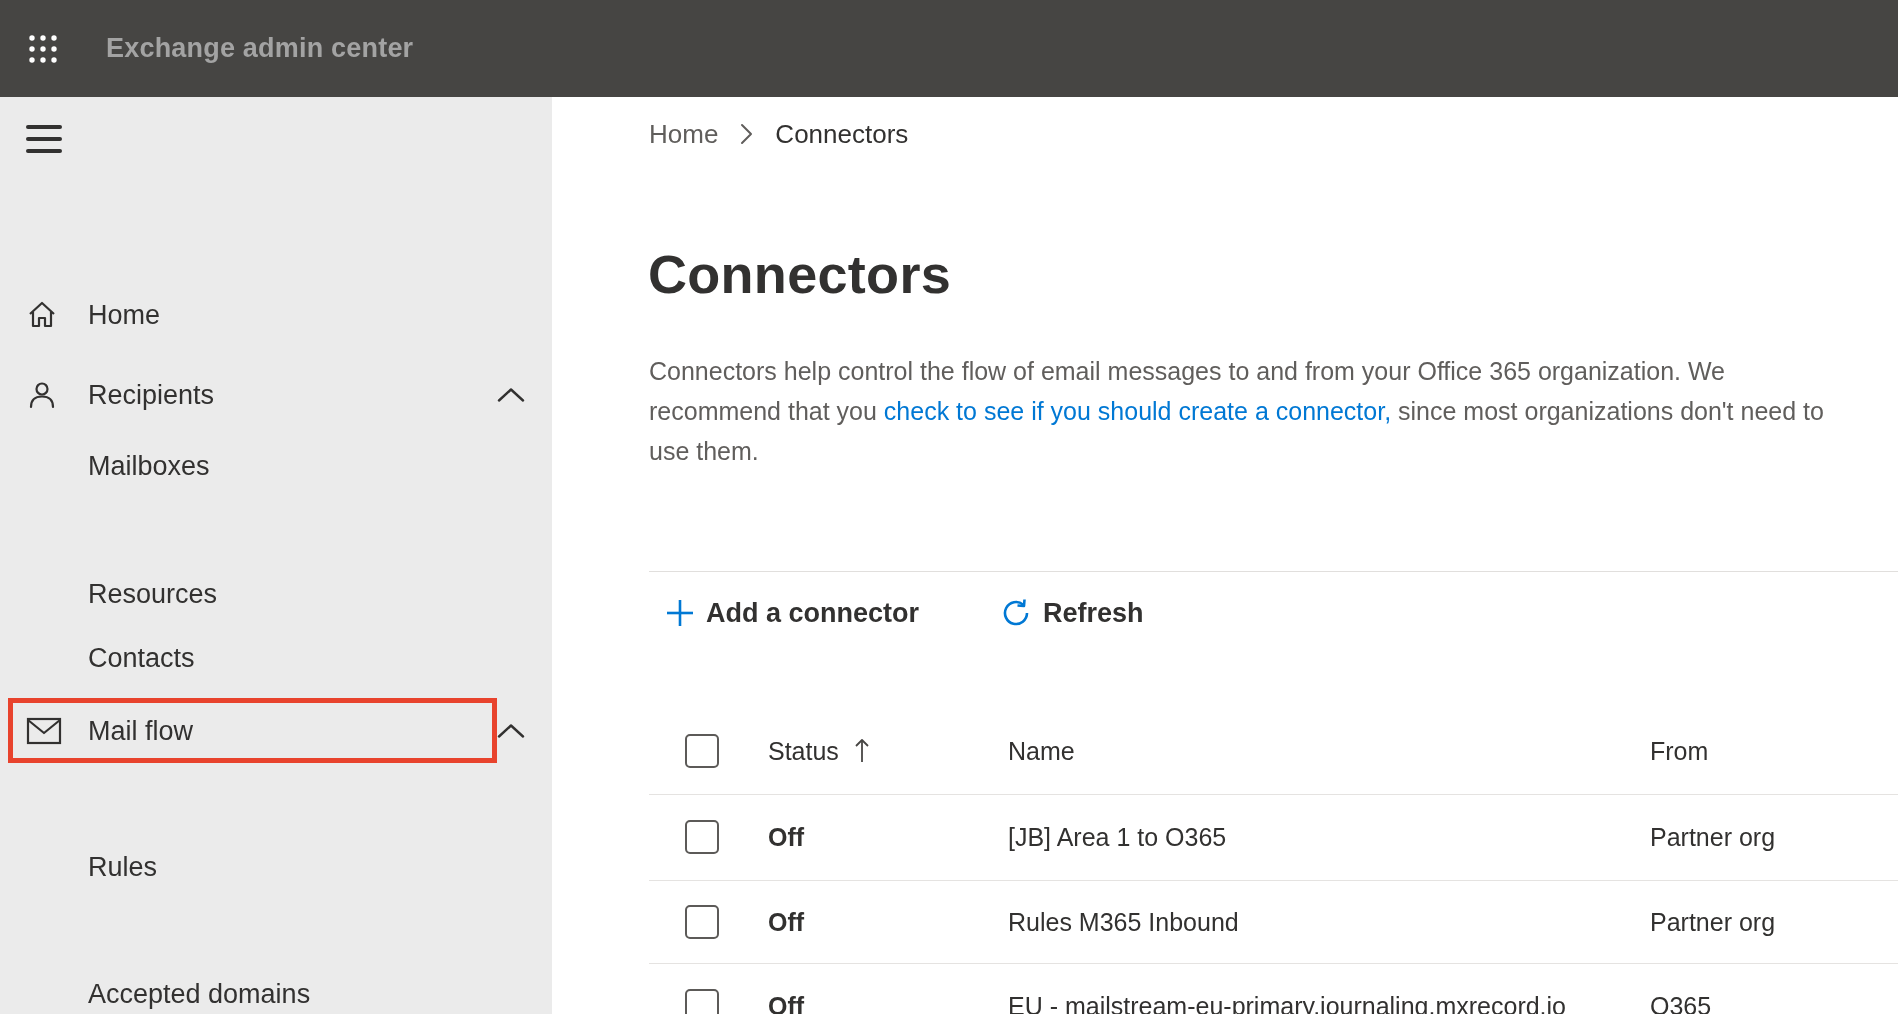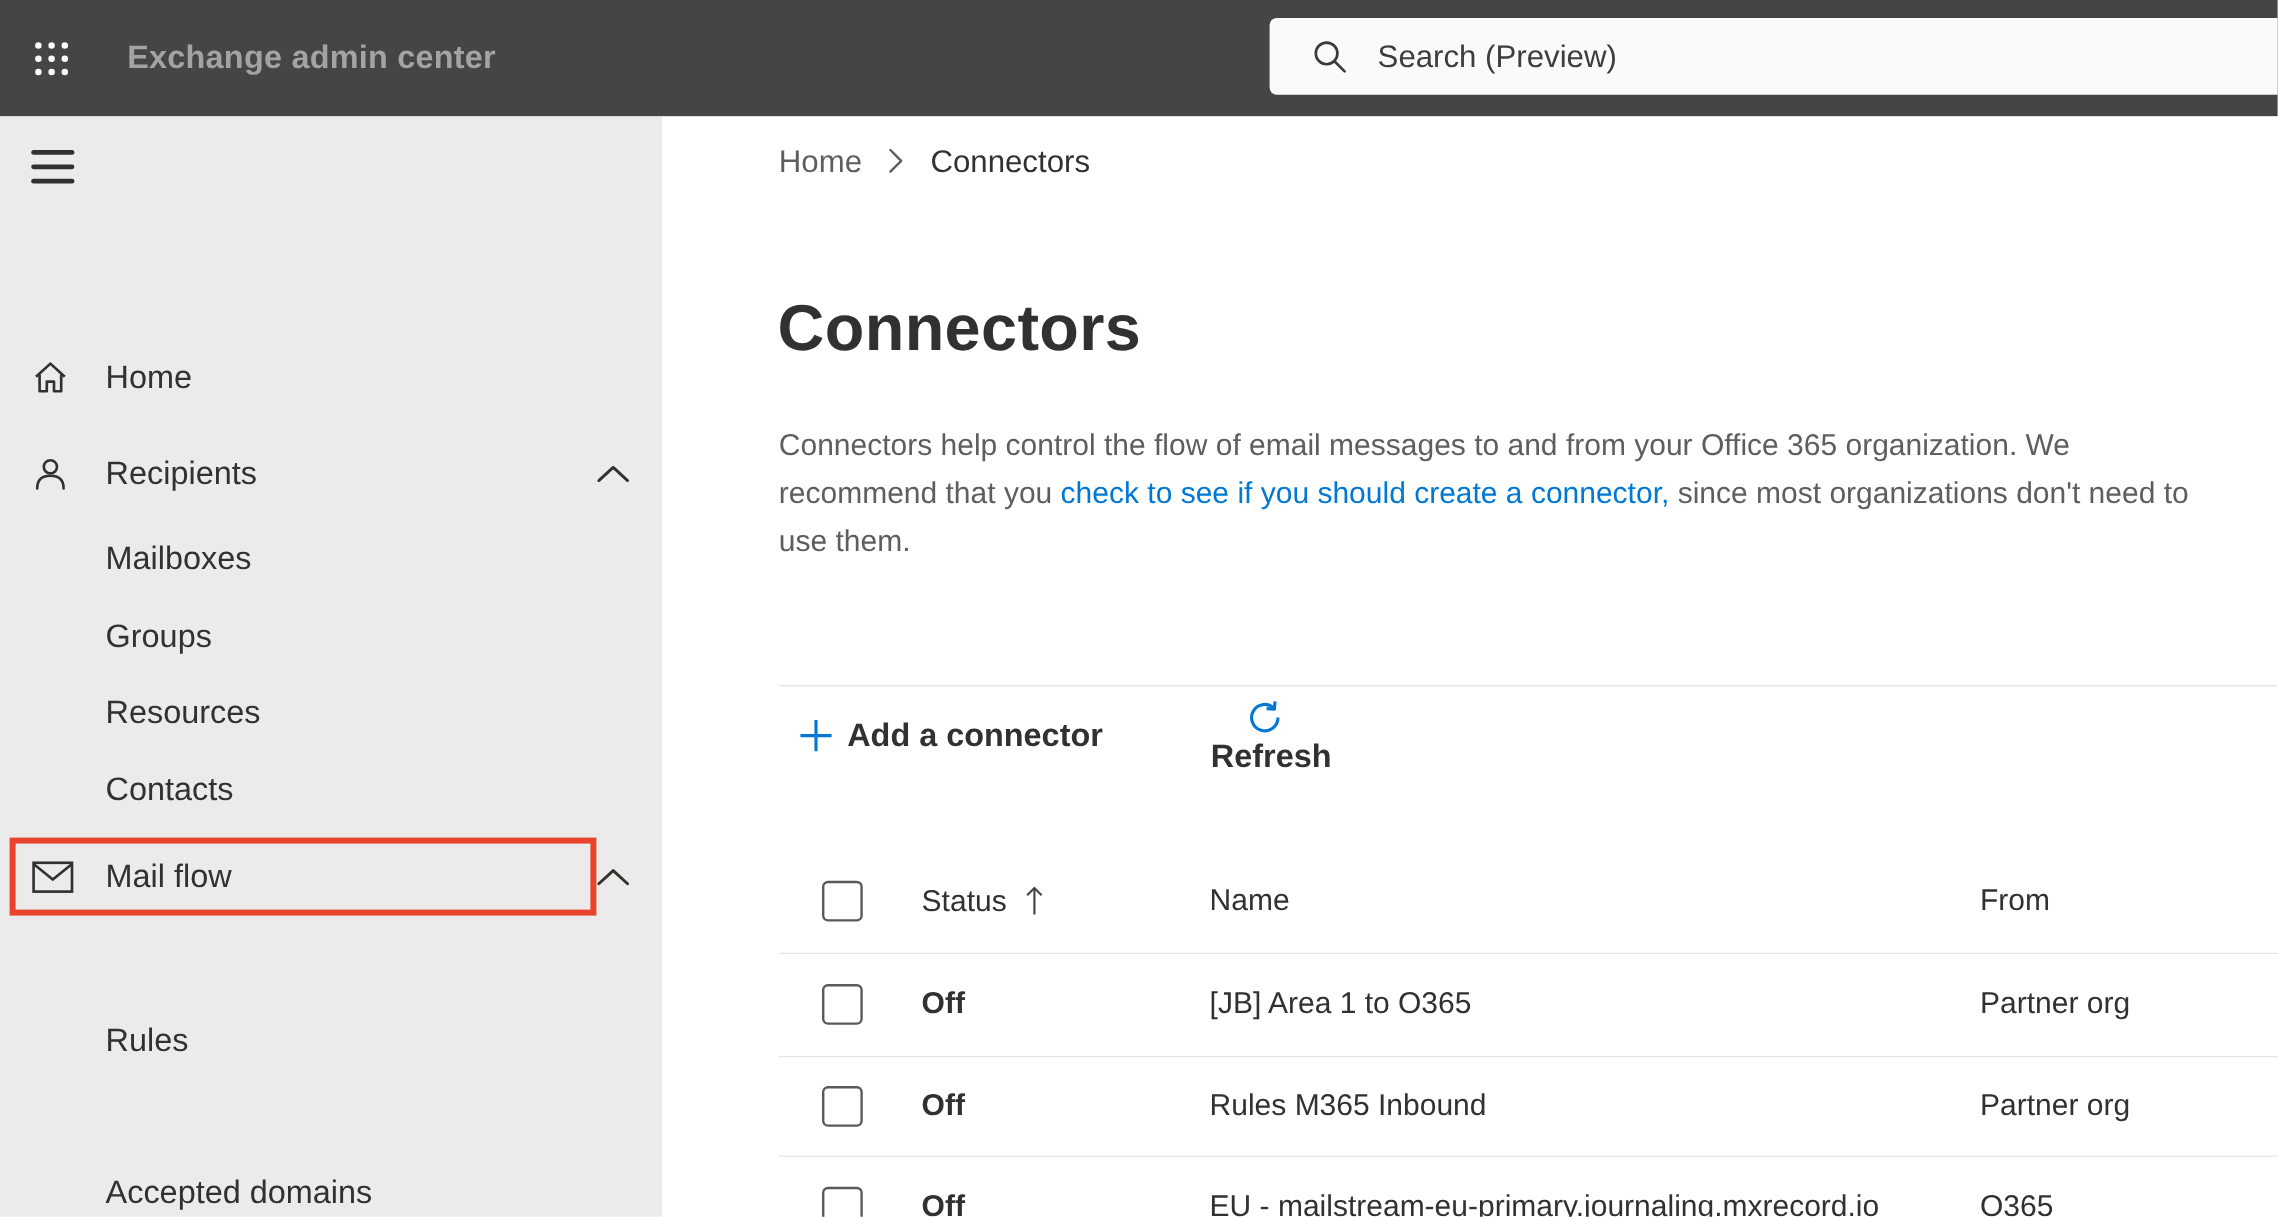--- a/index.html
+++ b/index.html
@@ -51,21 +51,21 @@
   .page-desc { position:absolute; left:97px; top:254px; width:1212px; font-size:25px;
                line-height:40px; color:#605e5c; }
   .page-desc a { color:#0078d4; text-decoration:none; cursor:pointer; }
   .divider { position:absolute; left:97px; top:474px; right:0; height:1px;
              background:#e1dfdd; }
   .toolbar { position:absolute; left:112px; top:492px; height:48px; display:flex;
              align-items:center;gap:48px; }
   .tb-btn { display:flex; align-items:center; cursor:pointer; }
   .tb-btn .lbl { margin-left:10px; font-size:27px; font-weight:600; color:#323130;
                  white-space:nowrap; }
-  .tb-btn.refresh { margin-left:32px;flex-direction:column; }
+  .tb-btn.refresh { margin-left:32px; }
 
   
   .t-row { position:absolute; left:0; width:1598px; }
   .chk { position:absolute; left:133px; top:50%; transform:translateY(-50%);
          width:34px; height:34px; border:2px solid #5c5a58; border-radius:5px;
          background:#fff; cursor:pointer; }
   .cell { position:absolute; top:50%; transform:translateY(-50%); font-size:25px;
           color:#323130; white-space:nowrap; }
   .col-status { left:216px; }
   .col-name   { left:456px; }
@@ -89,27 +89,20 @@
         <circle cx="4" cy="15" r="2.7"></circle>
           <circle cx="15" cy="15" r="2.7"></circle>
           <circle cx="26" cy="15" r="2.7"></circle>
         <circle cx="4" cy="26" r="2.7"></circle>
           <circle cx="15" cy="26" r="2.7"></circle>
           <circle cx="26" cy="26" r="2.7"></circle>
       </g>
     </svg>
   </div>
   <div class="topbar-title">Exchange admin center</div>
-  <div class="searchbox">
-    <svg width="32" height="32" viewBox="0 0 32 32">
-      <circle cx="13.5" cy="13.5" r="9" fill="none" stroke="#3b3a39" stroke-width="2.2"></circle>
-      <line x1="20.5" y1="20.5" x2="28.5" y2="28.5" stroke="#3b3a39" stroke-width="2.2" stroke-linecap="round"></line>
-    </svg>
-    <input class="search-input" type="text" placeholder="Search (Preview)" style="">
-  </div>
 </div>
 
 <div class="sidebar">
   <div class="hamburger">
     <div></div>
       <div></div>
       <div></div>
   </div>
 
   <div class="nav-item" style="top:190px">
@@ -126,23 +119,20 @@
       <path d="M5 28 C5 20.5 9.5 17.5 16 17.5 C22.5 17.5 27 20.5 27 28" fill="none" stroke="#323130" stroke-width="2.2" stroke-linecap="round"></path>
     </svg>
     <span class="nav-label">Recipients</span>
     <svg class="nav-chevron" width="28" height="15" viewBox="0 0 28 15">
       <polyline points="2,13 14,2 26,13" fill="none" stroke="#323130" stroke-width="2.4" stroke-linecap="round" stroke-linejoin="round"></polyline>
     </svg>
   </div>
 
   <div class="nav-item" style="top:341px">
     <span class="nav-label">Mailboxes</span>
-  </div>
-  <div class="nav-item" style="top:406px">
-    <span class="nav-label">Groups</span>
   </div>
   <div class="nav-item" style="top:469px">
     <span class="nav-label">Resources</span>
   </div>
   <div class="nav-item" style="top:533px">
     <span class="nav-label">Contacts</span>
   </div>
 
   <div class="nav-item" style="top:606px">
     <svg class="nav-icon" width="36" height="30" viewBox="0 0 36 30">

